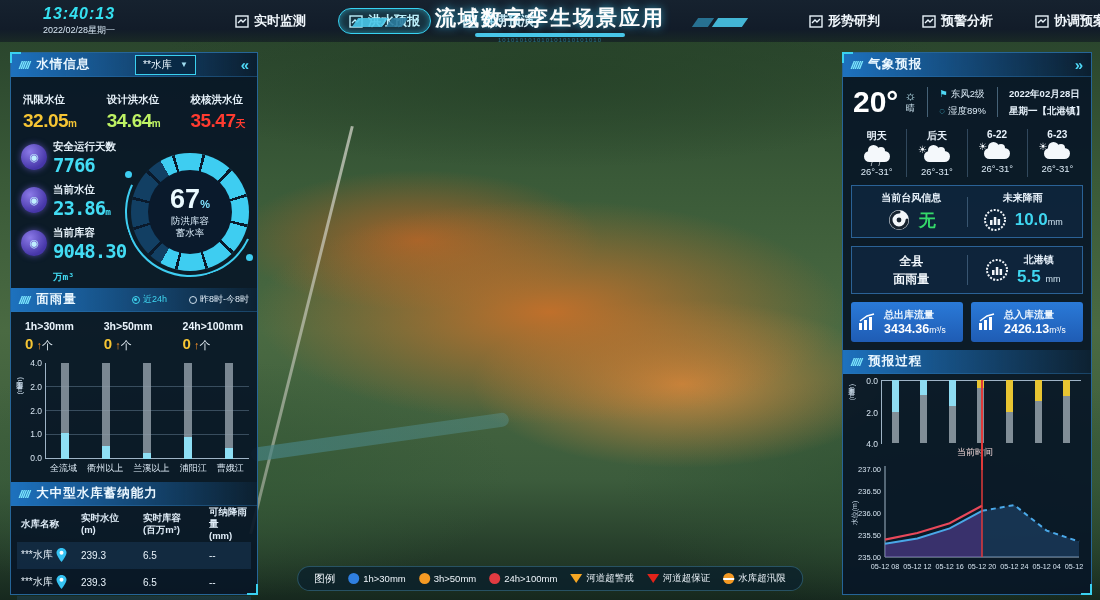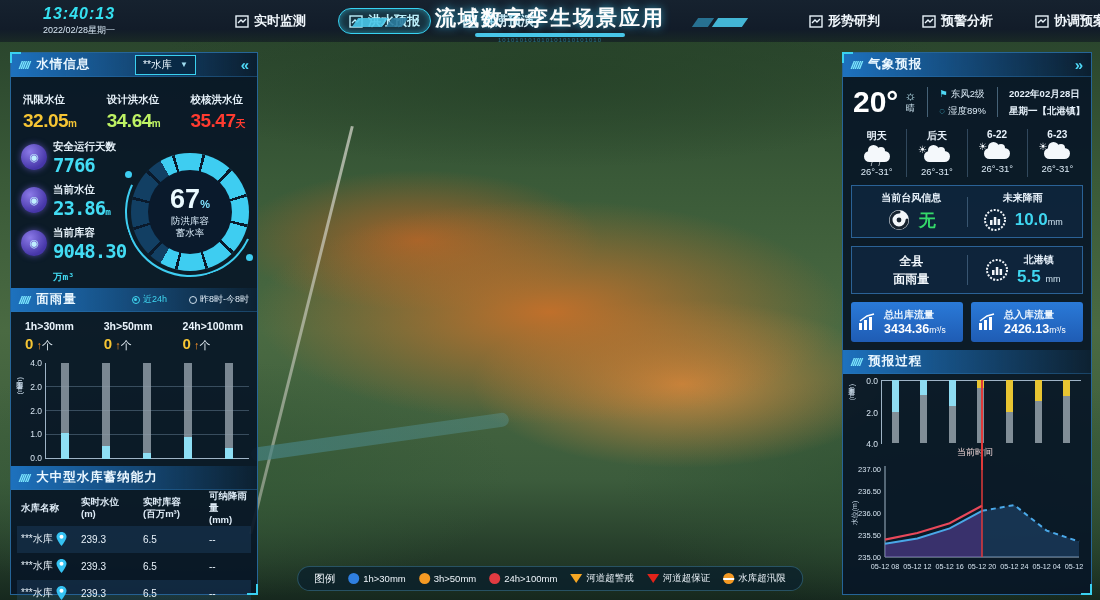--- a/index.html
+++ b/index.html
@@ -401,20 +401,27 @@
           <div class="bcol">
             <div class="btrack" style="height: 100%; background: rgb(150, 162, 172); opacity: 0.8;"></div>
             <div class="bfill" style="height: 22.5%; background: rgb(142, 223, 245);"></div>
           </div>
           <div class="bcol">
             <div class="btrack" style="height: 100%; background: rgb(150, 162, 172); opacity: 0.8;"></div>
             <div class="bfill" style="height: 11.25%; background: rgb(142, 223, 245);"></div>
           </div>
         </div>
     </div>
+    <div class="xlabs" id="lchart-xlabs">
+        <span>全流域</span>
+        <span>衢州以上</span>
+        <span>兰溪以上</span>
+        <span>浦阳江</span>
+        <span>曹娥江</span>
+      </div>
 
     <div class="sec-head" style="margin-top:7px;">
       <span class="slashes">/////</span>
       <span class="sec-title">大中型水库蓄纳能力</span>
     </div>
     <div class="rtable">
       <div class="trow head">
         <div class="tc1">水库名称</div>
         <div class="tc2">实时水位
 (m)</div>

